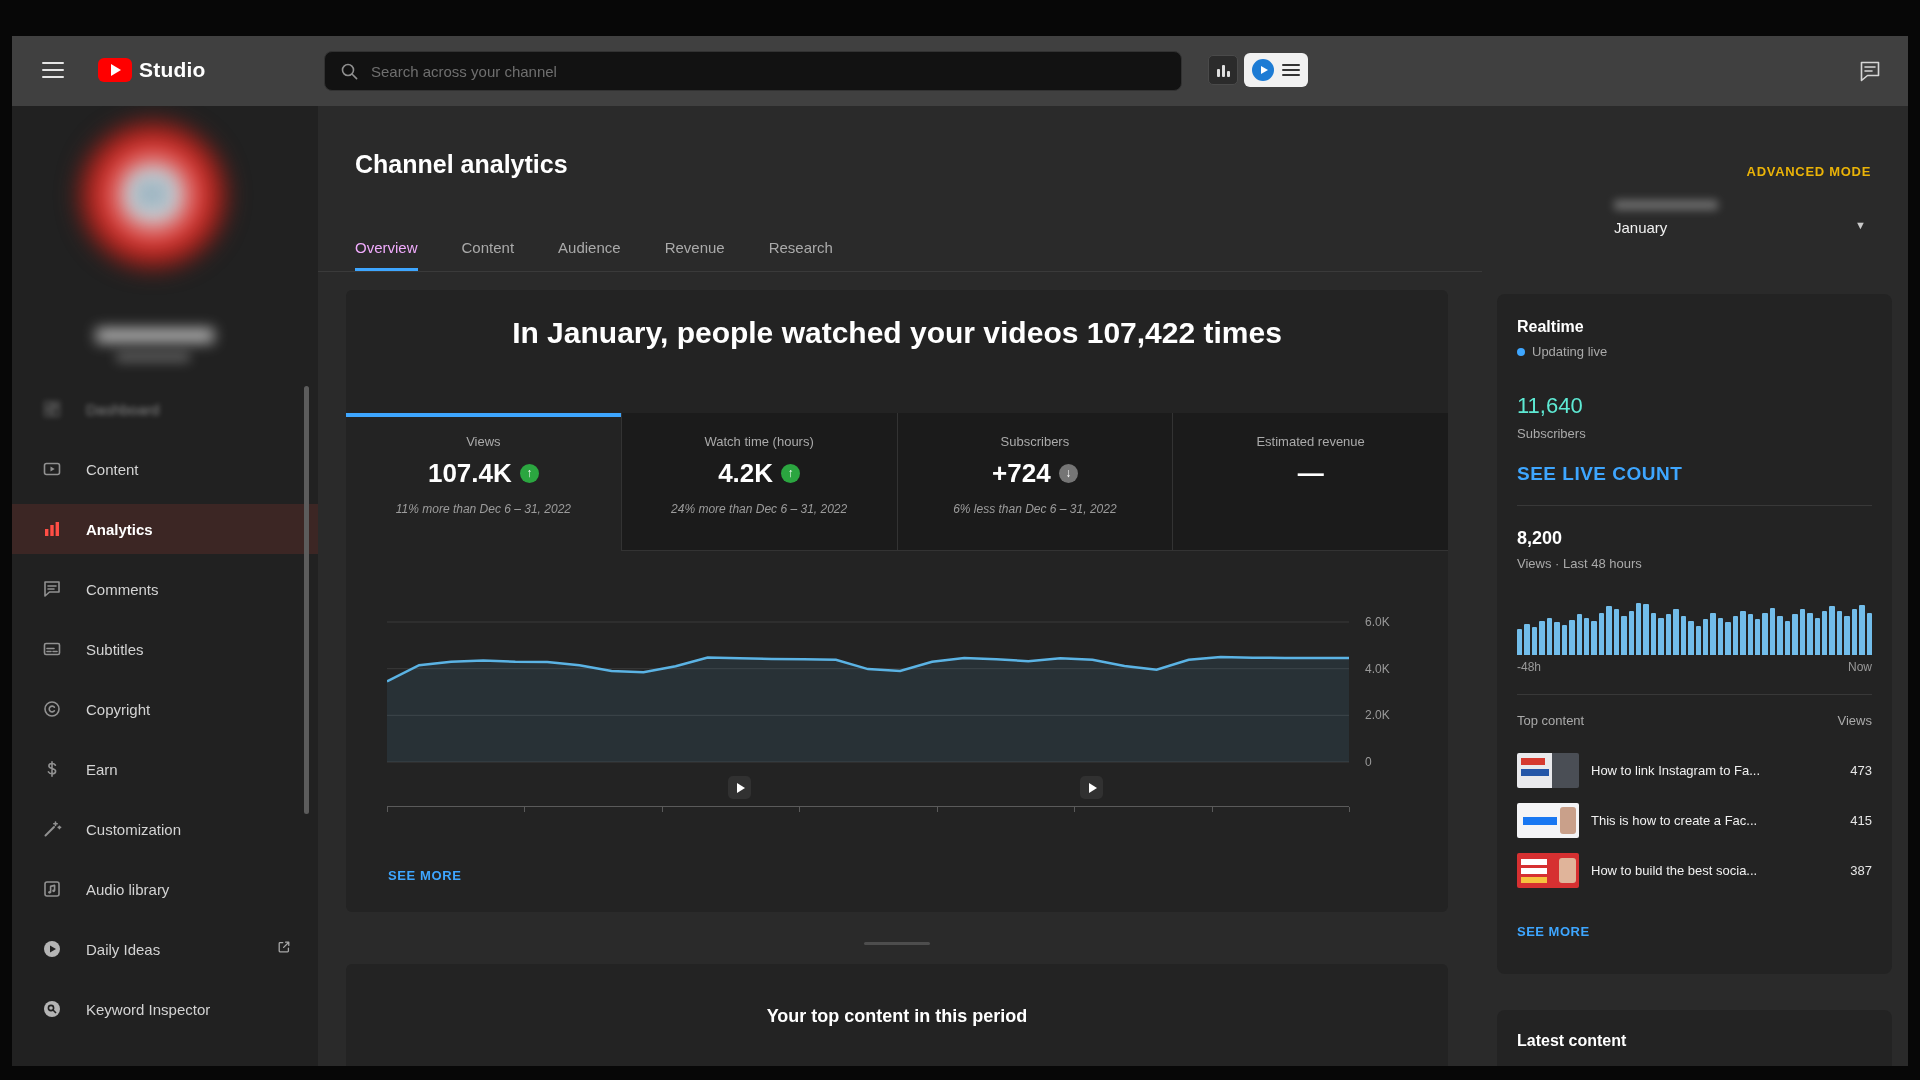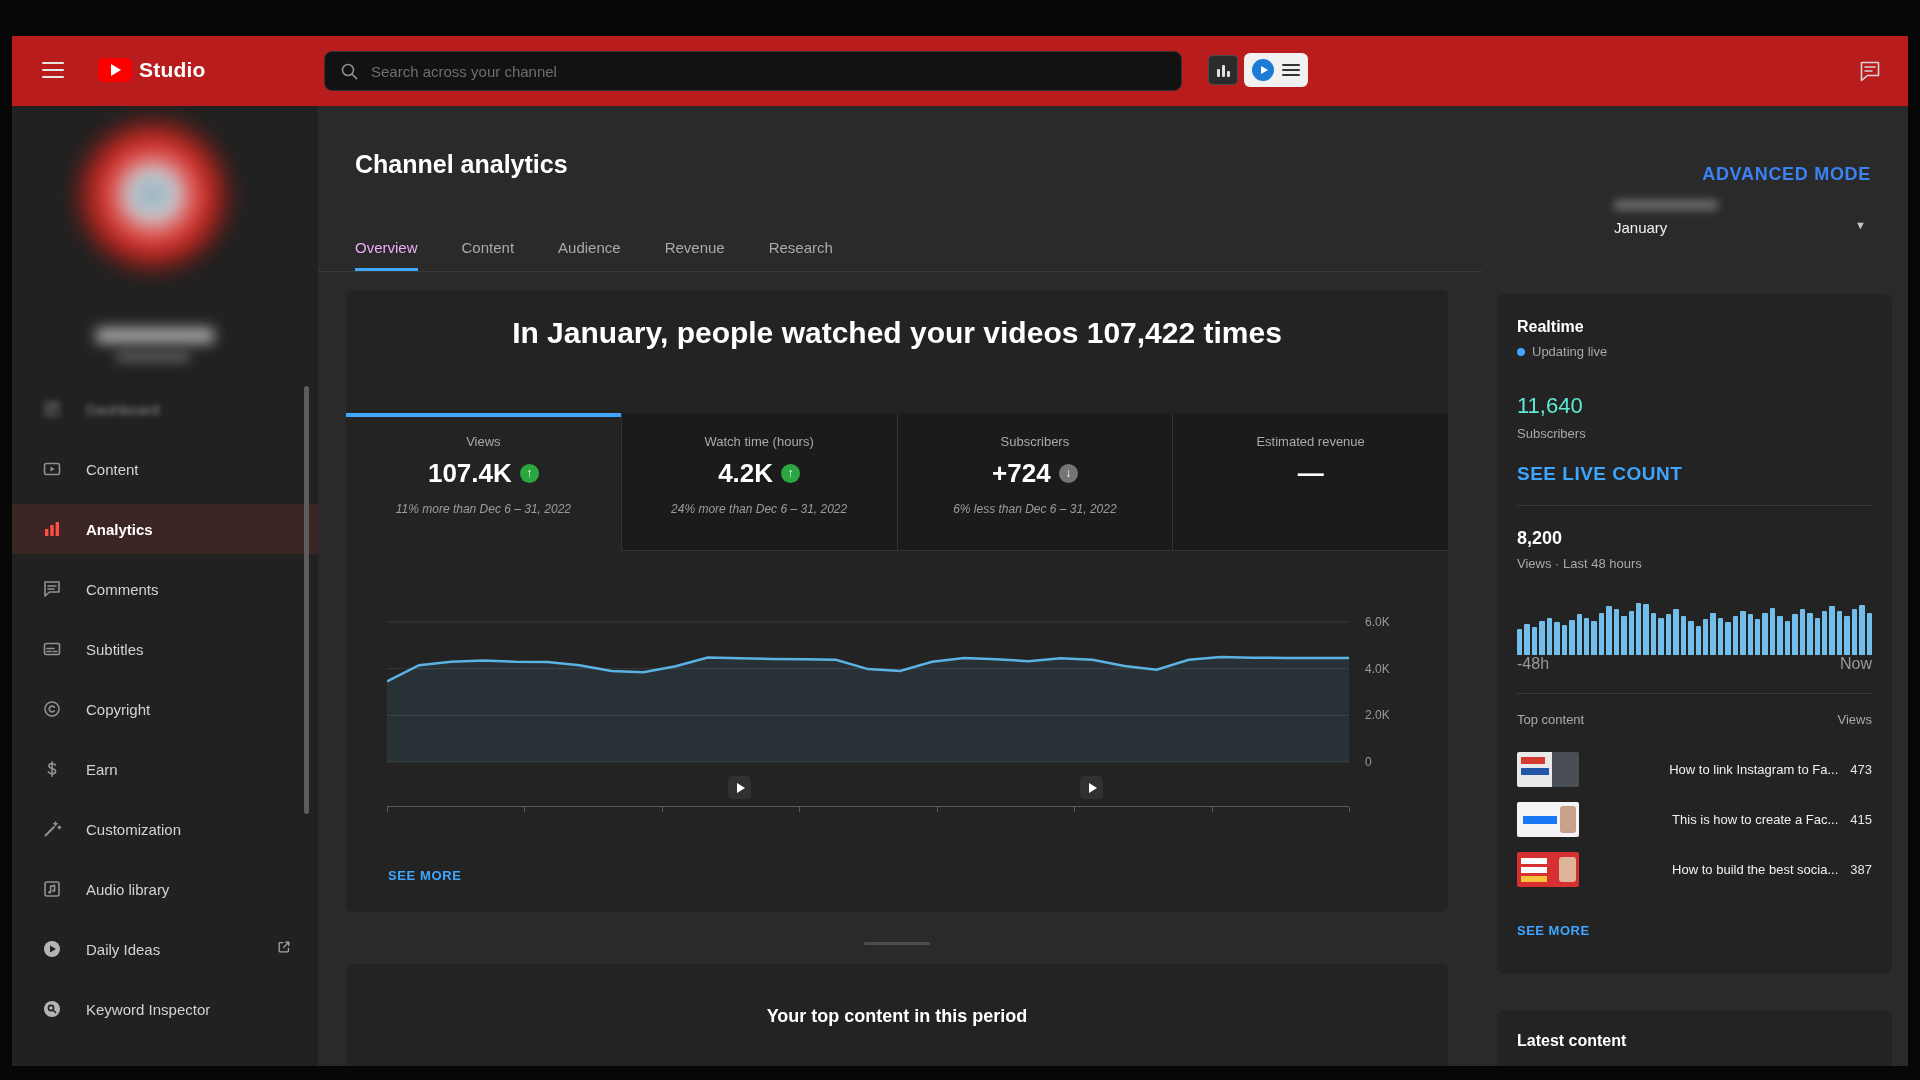--- a/index.html
+++ b/index.html
@@ -2,21 +2,21 @@
 <html><head>
 <meta charset="utf-8">
 <style>
   * { margin:0; padding:0; box-sizing:border-box; }
   html,body { width:1920px; height:1080px; overflow:hidden; background:#070707;
     font-family:"Liberation Sans","DejaVu Sans",sans-serif; }
   .frame { position:absolute; top:36px; left:12px; right:12px; bottom:14px;
     background:#2a2a2a; overflow:hidden; }
 
   
-  .topbar { position:absolute; top:0; left:0; right:0; height:70px; background:#b91c1c; z-index:5; }
+  .topbar { position:absolute; top:0; left:0; right:0; height:70px; background:#404040; z-index:5; }
   .hamburger { position:absolute; left:30px; top:26px; width:22px; height:18px; cursor:pointer; background:none; border:none; }
   .hamburger span { display:block; height:2px; background:#e6e6e6; margin-bottom:5px; border-radius:1px; }
   .logo { position:absolute; left:86px; top:22px; display:flex; align-items:center; gap:7px; cursor:pointer; }
   .logo-mark { width:34px; height:24px; background:#ff0000; border-radius:6px; display:flex; align-items:center; justify-content:center; }
   .logo-mark::after { content:""; border-left:10px solid #fff; border-top:6px solid transparent; border-bottom:6px solid transparent; margin-left:2px; }
   .logo-text { color:#fff; font-size:21px; font-weight:700; letter-spacing:.2px; }
   .search { position:absolute; left:312px; top:15px; width:858px; height:40px; background:#121212;
     border:1px solid #323232; border-radius:8px; display:flex; align-items:center; padding:0 14px; }
   .search svg { flex:none; margin-right:12px; }
   .search input { flex:1; background:transparent; border:none; outline:none; color:#e8e8e8; font-size:15px;
@@ -51,21 +51,21 @@
   .mi-label { font-size:15px; color:#d3d3d3; white-space:nowrap; }
   .menu-item.active { background:rgba(255,70,60,0.12); }
   .menu-item.active .mi-icon { color:#ff4e45; }
   .menu-item.active .mi-label { color:#fff; font-weight:700; }
   .menu-item.blurred { filter:blur(2.5px); opacity:.55; }
   .mi-ext { margin-left:auto; color:#a8a8a8; }
   .sidebar-scrollbar { position:absolute; right:9px; top:280px; width:5px; height:428px; background:#5c5c5c; border-radius:3px; cursor:grab; }
 
   
   .page-title { position:absolute; left:37px; top:44px; font-size:25px; font-weight:700; color:#fff; }
-  .advanced { position:absolute; right:37px; top:58px; font-size:18px; font-weight:700; letter-spacing:.7px; color:#3b82f6; cursor:pointer; text-decoration:none; }
+  .advanced { position:absolute; right:37px; top:58px; font-size:13px; font-weight:700; letter-spacing:.7px; color:#eab308; cursor:pointer; text-decoration:none; }
   .period { position:absolute; right:42px; top:94px; width:252px; display:flex; align-items:center; justify-content:space-between; cursor:pointer; }
   .period-blur { width:104px; height:10px; background:#8f8f8f; border-radius:3px; filter:blur(4px); opacity:.65; margin-bottom:9px; }
   .period-label { font-size:15px; color:#f1f1f1; }
   .caret { color:#c9c9c9; font-size:11px; padding-top:14px; }
   .tabs { position:absolute; left:0; top:118px; width:1164px; height:48px; border-bottom:1px solid #3a3a3a;
     display:flex; gap:44px; padding-left:37px; }
   .tab { position:relative; font-size:15px; color:#aaa; line-height:48px; cursor:pointer; }
   .tab.active { color:#f0abfc; }
   .tab.active::after { content:""; position:absolute; left:0; right:0; bottom:0; height:3px; background:#3ea6ff; }
 
@@ -103,35 +103,35 @@
   .rt-title { margin-top:24px; font-size:16px; font-weight:700; color:#fff; }
   .rt-status { margin-top:8px; display:flex; align-items:center; gap:7px; font-size:13px; color:#aaa; }
   .rt-dot { width:8px; height:8px; border-radius:50%; background:#3ea6ff; }
   .rt-number { margin-top:34px; font-size:22px; font-weight:400; color:#5eead4; }
   .rt-sub { margin-top:7px; font-size:13px; color:#aaa; }
   .rt-link { display:inline-block; margin-top:22px; font-size:19px; font-weight:700; letter-spacing:.5px; color:#3ea6ff; cursor:pointer; text-decoration:none; }
   .rt-hr { border:none; border-top:1px solid #383838; margin-top:20px; }
   .rt-number2 { margin-top:22px; font-size:18px; font-weight:700; color:#fff; }
   .rt-bars { margin-top:32px; height:52px; display:flex; align-items:flex-end; gap:2px; }
   .rt-bar { flex:1; border-radius:1px 1px 0 0; }
-  .rt-axis { display:flex; justify-content:space-between; font-size:16px; color:#9a9a9a; }
+  .rt-axis { margin-top:5px; display:flex; justify-content:space-between; font-size:12px; color:#9a9a9a; }
   .rt-tc-header { margin-top:18px; display:flex; justify-content:space-between; font-size:13px; color:#aaa; }
   .rt-rows { margin-top:20px; }
   .rt-row { height:44px; margin-bottom:6px; display:flex; align-items:center; gap:12px; cursor:pointer; }
   .thumb { width:62px; height:35px; border-radius:2px; flex:none; position:relative; overflow:hidden; }
   .thumb-1 { background:linear-gradient(90deg,#e9e9ec 0 56%,#4a4e55 56% 100%); }
   .thumb-1::before { content:""; position:absolute; left:4px; top:5px; width:24px; height:7px; background:#d63a2f; }
   .thumb-1::after { content:""; position:absolute; left:4px; top:16px; width:28px; height:7px; background:#2456a8; }
   .thumb-2 { background:#f4f4f6; }
   .thumb-2::before { content:""; position:absolute; left:6px; top:14px; width:34px; height:8px; background:#1877f2; }
   .thumb-2::after { content:""; position:absolute; right:3px; top:4px; width:16px; height:27px; background:#c9a08a; border-radius:3px; }
   .thumb-3 { background:#d63031; }
   .thumb-3::before { content:""; position:absolute; left:4px; top:6px; width:26px; height:6px; background:#fff; box-shadow:0 9px 0 #fff, 0 18px 0 #f6c23e; }
   .thumb-3::after { content:""; position:absolute; right:3px; top:5px; width:17px; height:25px; background:#e0b49a; border-radius:3px; }
-  .rt-row-title { flex:1; font-size:13px; color:#f1f1f1; white-space:nowrap; overflow:hidden; text-overflow:ellipsis;text-align:right; }
+  .rt-row-title { flex:1; font-size:13px; color:#f1f1f1; white-space:nowrap; overflow:hidden; text-overflow:ellipsis; }
   .rt-row-views { font-size:13px; color:#e6e6e6; }
   .rt-see-more { display:inline-block; margin-top:26px; font-size:13px; font-weight:700; letter-spacing:.5px; color:#3ea6ff; cursor:pointer; text-decoration:none; }
   .latest-card { position:absolute; left:1179px; top:904px; width:395px; height:140px; background:#232323; border-radius:8px; padding:22px 20px; }
   .latest-title { font-size:16px; font-weight:700; color:#fff; }
 
   svg .st { stroke:currentColor; stroke-width:1.6; fill:none; stroke-linecap:round; stroke-linejoin:round; }
 </style>
 </head>
 <body>
 

